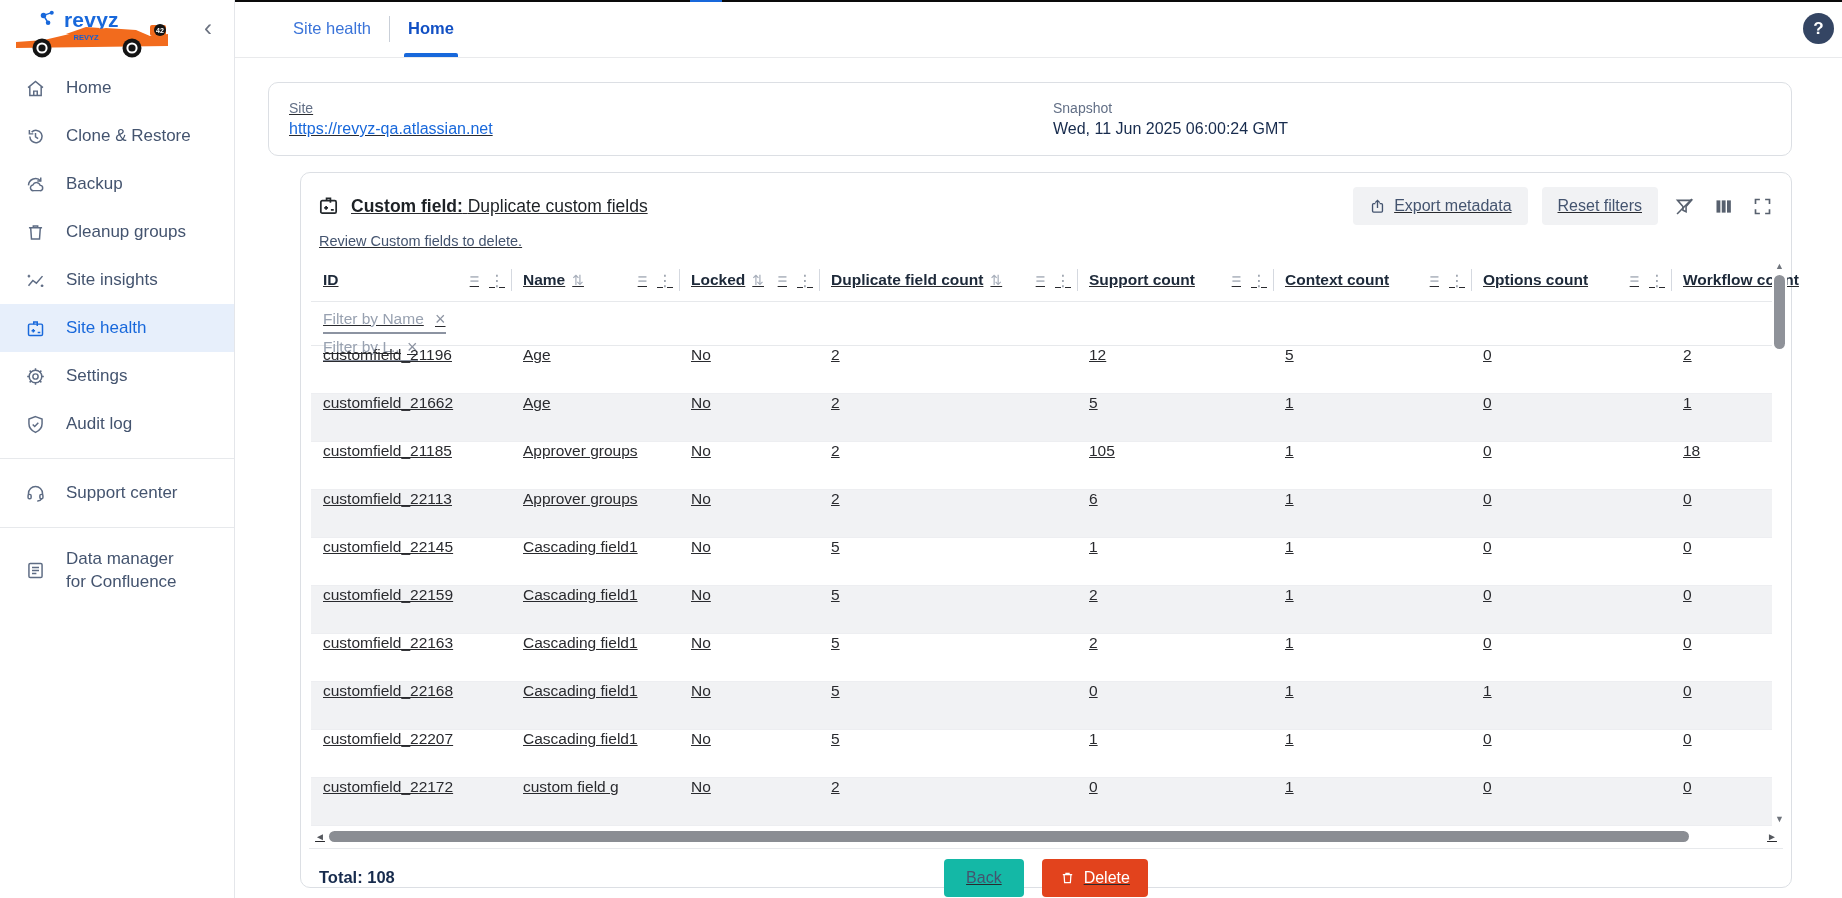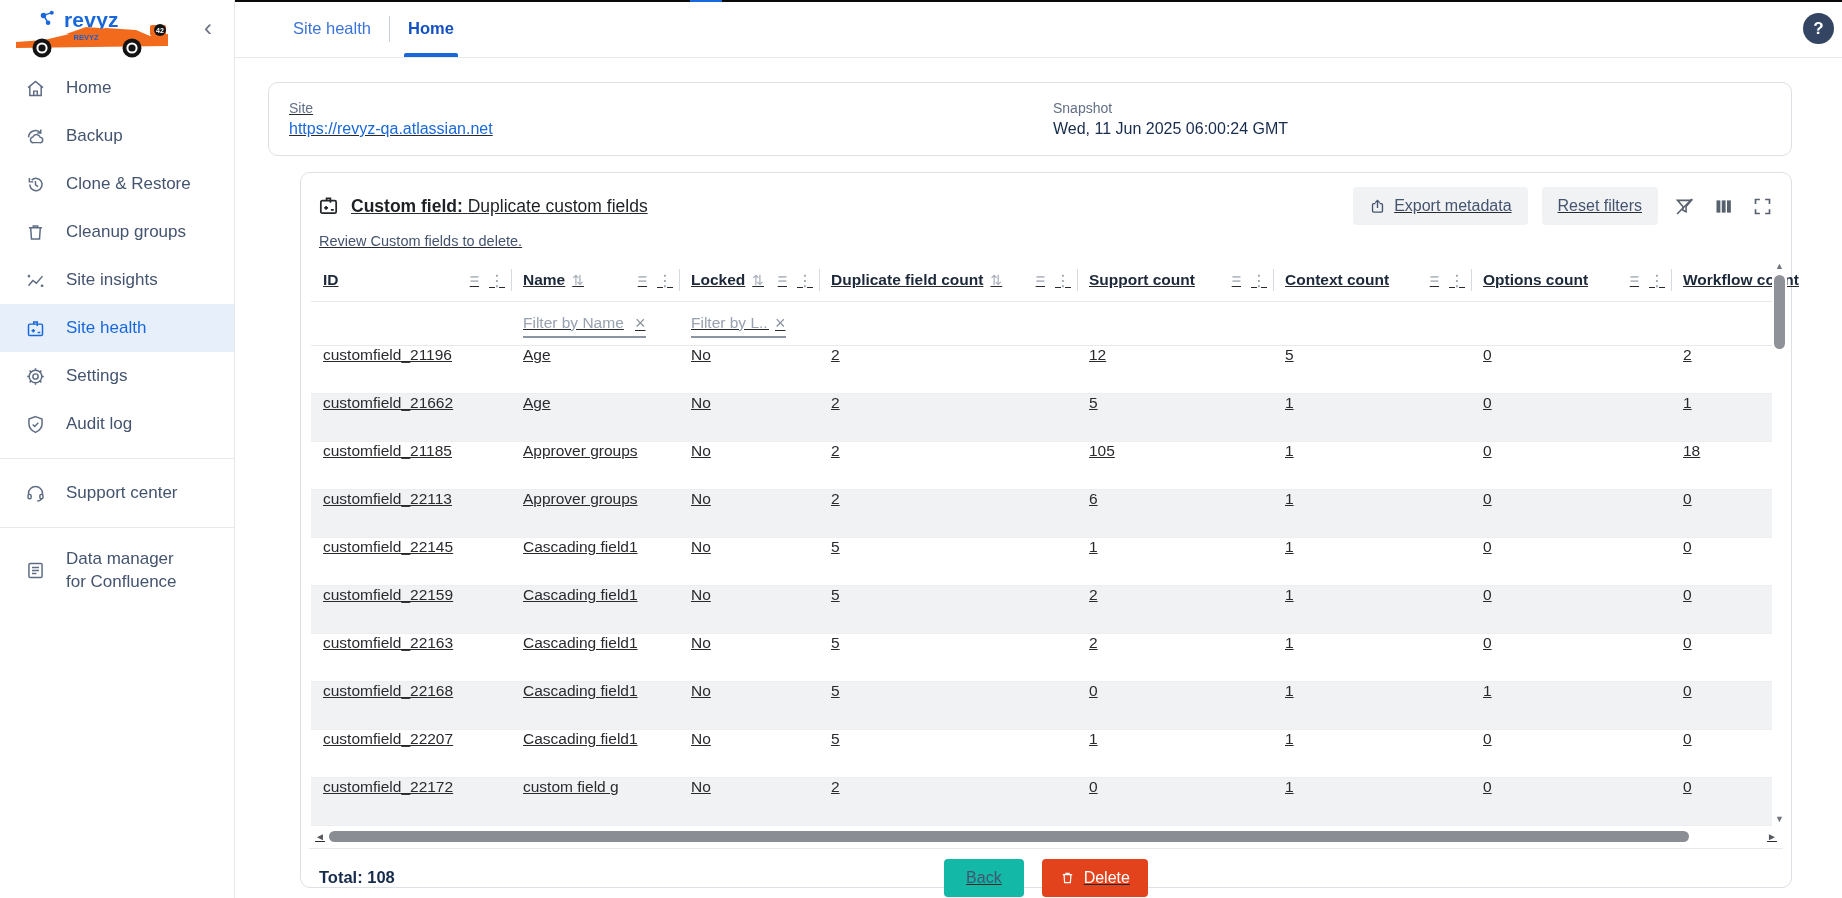--- a/index.html
+++ b/index.html
@@ -72,21 +72,21 @@
   .table-wrap { position:relative; margin:0 2px; }
   .thead { }
   .hrow { display:flex; border-bottom:1px solid #E7E9EC; }
   .th { display:flex; align-items:center; height:42px; padding:0 6px 0 12px; position:relative; cursor:pointer; }
   .th + .th::before { content:""; position:absolute; left:0; top:10px; height:22px; width:1px; background:#D5D9E0; }
   .th-label { font-size:15.5px; font-weight:bold; color:#1D2939; white-space:nowrap; }
   .sort-ic { font-size:14px; color:#A8AFBB; margin-left:7px; }
   .th-spacer { flex:1; }
   .drag-ic { color:#B7BDC6; font-weight:bold; font-size:16px; margin-right:10px; cursor:grab; }
   .kebab-ic { color:#9AA1AC; font-size:16px; cursor:pointer; }
-  .frow { display:flex; height:44px; border-bottom:1px solid #E7E9EC; }
+  .frow { display:flex; height:44px; border-bottom:1px solid #E7E9EC;flex-direction:column; }
   .fcell { padding:4px 6px 0 12px; display:flex; align-items:center; }
   .filter-box { display:flex; align-items:center; border-bottom:2px solid #8C93A1; padding-bottom:4px; }
   .filter-box input { border:none; outline:none; font-size:15.5px; color:#44546F; width:106px;
                       font-family:inherit; background:transparent; }
   .filter-box input::placeholder { color:#98A1B0; }
   .filter-box.small input { width:78px; }
   .clear-x { color:#8C93A1; font-size:18px; margin-left:6px; cursor:pointer; line-height:1; }
 
   .col-0{width:200px;flex:none;} .col-1{width:168px;flex:none;} .col-2{width:140px;flex:none;}
   .col-3{width:258px;flex:none;} .col-4{width:196px;flex:none;} .col-5{width:198px;flex:none;}
@@ -163,36 +163,36 @@
         <span class="nav-icon">
           <svg viewBox="0 0 24 24" fill="none" stroke="currentColor" stroke-width="1.7">
               <path d="M3.5 11 12 4l8.5 7M5.5 9.8V20h13V9.8M10 20v-5h4v5"></path>
             </svg>
         </span>
         <span class="nav-label">Home</span>
       </div>
       <div class="nav-item">
         <span class="nav-icon">
           <svg viewBox="0 0 24 24" fill="none" stroke="currentColor" stroke-width="1.7">
+              <path d="M5.5 12a7 7 0 1 0 2.1-5"></path>
+              <path d="M5 4.5V9h4.5"></path>
+              <path d="M12 8v4.3l3 2"></path>
+            </svg>
+        </span>
+        <span class="nav-label">Clone &amp; Restore</span>
+      </div>
+      <div class="nav-item">
+        <span class="nav-icon">
+          <svg viewBox="0 0 24 24" fill="none" stroke="currentColor" stroke-width="1.7">
               <path d="M4 13a8 8 0 0 1 14-5"></path>
               <path d="M18 4v4h-4"></path>
               <path d="M10 19h7a3 3 0 0 0 .4-6A4.5 4.5 0 0 0 9 12.5 3.2 3.2 0 0 0 10 19z"></path>
             </svg>
         </span>
         <span class="nav-label">Backup</span>
-      </div>
-      <div class="nav-item">
-        <span class="nav-icon">
-          <svg viewBox="0 0 24 24" fill="none" stroke="currentColor" stroke-width="1.7">
-              <path d="M5.5 12a7 7 0 1 0 2.1-5"></path>
-              <path d="M5 4.5V9h4.5"></path>
-              <path d="M12 8v4.3l3 2"></path>
-            </svg>
-        </span>
-        <span class="nav-label">Clone &amp; Restore</span>
       </div>
       <div class="nav-item">
         <span class="nav-icon">
           <svg viewBox="0 0 24 24" fill="none" stroke="currentColor" stroke-width="1.7">
               <path d="M4.5 6.5h15M9.5 6.5V4.5h5v2M6.5 6.5l.9 13h9.2l.9-13"></path>
             </svg>
         </span>
         <span class="nav-label">Cleanup groups</span>
       </div>
       <div class="nav-item">

